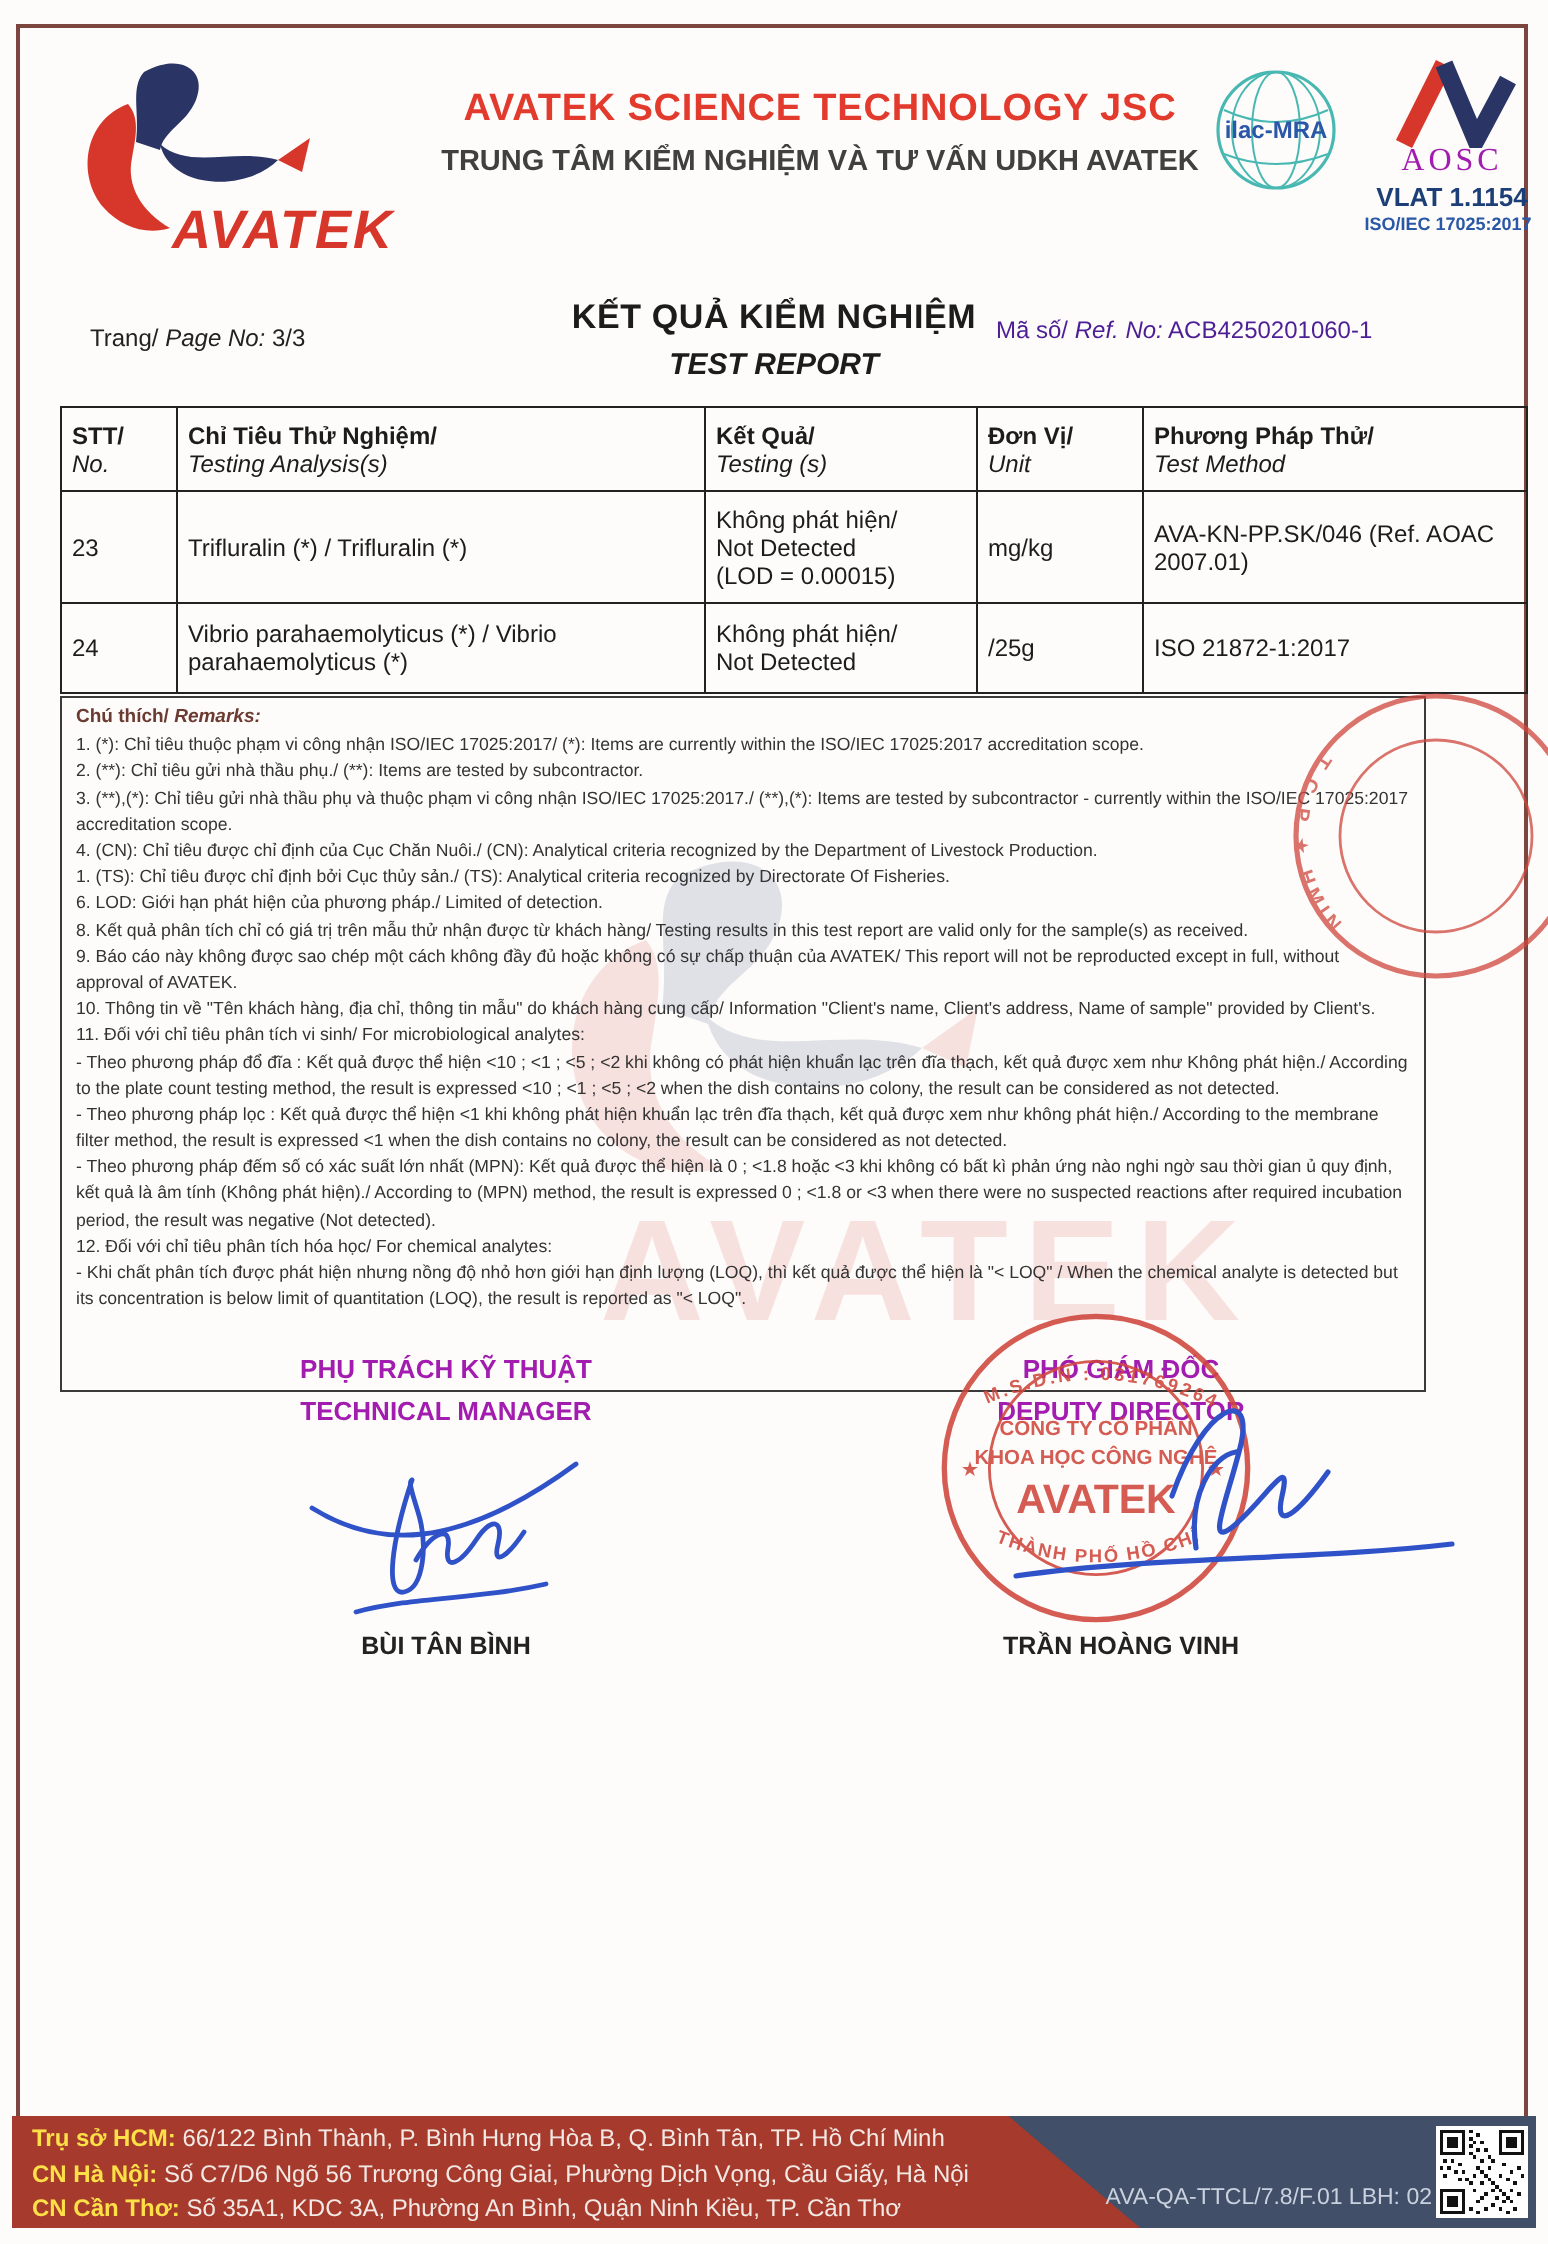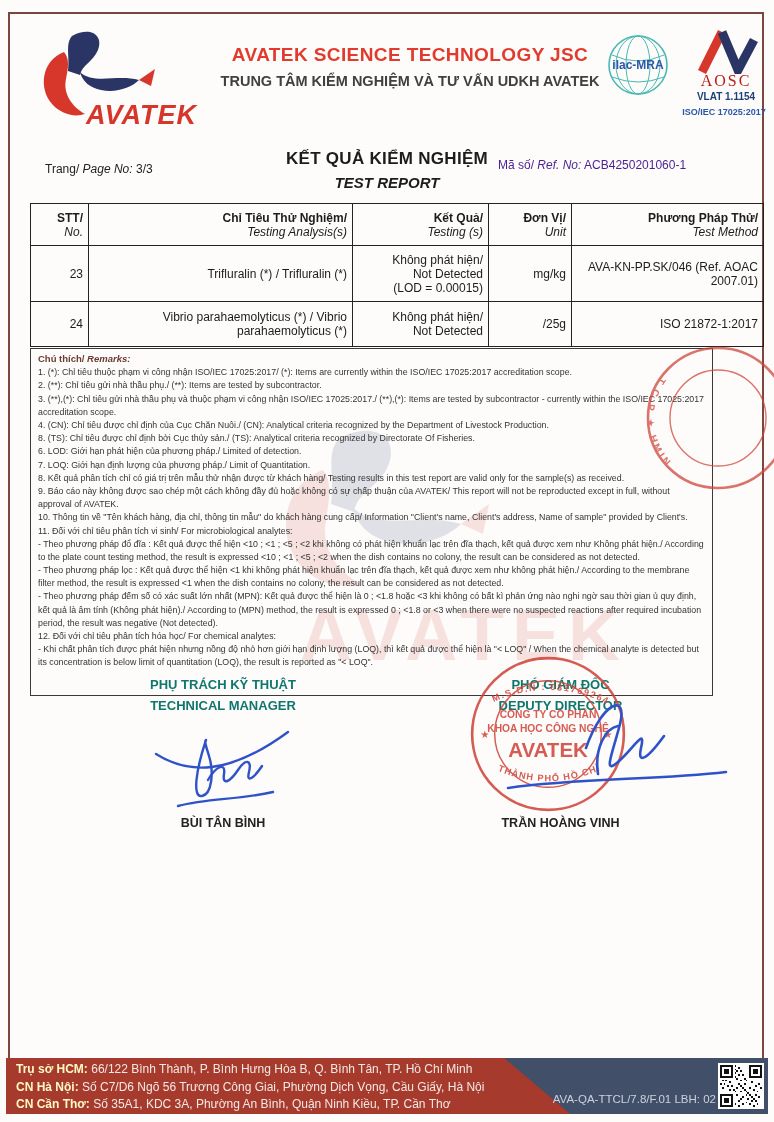--- a/index.html
+++ b/index.html
@@ -5,58 +5,58 @@
   html,body{margin:0;padding:0;background:#e8e8e8;}
   #page{position:relative;width:774px;height:1122px;background:#fdfcfa;overflow:hidden;
         font-family:"Liberation Sans","DejaVu Sans",sans-serif;color:#1c1c1c;}
   .abs{position:absolute;}
   #frame{left:8px;top:12px;width:756px;height:1100px;border:2px solid #7c463e;box-sizing:border-box;}
   
   #company-name{left:200px;top:44px;width:420px;text-align:center;font-size:19px;font-weight:bold;
                 color:#e23b2e;letter-spacing:.4px;}
   #center-name{left:190px;top:73px;width:440px;text-align:center;font-size:14.5px;font-weight:bold;color:#404040;}
   #aosc-text{left:686px;top:72px;width:80px;text-align:center;font-family:"Liberation Serif",serif;
-             font-size:16px;color:#b91c1c;letter-spacing:2px;}
-  #vlat-code{left:686px;top:91px;width:80px;text-align:center;font-size:10px;font-weight:bold;color:#1d3f77;}
+             font-size:16px;color:#a21caf;letter-spacing:2px;}
+  #vlat-code{left:686px;top:91px;width:80px;text-align:center;font-size:13px;font-weight:bold;color:#1d3f77;}
   #iso-code{left:678px;top:107px;width:92px;text-align:center;font-size:9px;font-weight:bold;color:#2a57a6;}
   
   #page-number{left:45px;top:162px;font-size:12px;color:#222;}
   #report-title{left:237px;top:149px;width:300px;text-align:center;}
   #report-title .vi{font-size:17px;font-weight:bold;letter-spacing:.3px;}
   #report-title .en{font-size:15px;font-weight:bold;font-style:italic;margin-top:5px;}
   #report-ref{left:498px;top:158px;width:262px;font-size:12px;color:#4c1d95;}
   .lbl-en{font-style:italic;}
   
   #results-table{left:30px;top:203px;}
   table.results{border-collapse:collapse;table-layout:fixed;width:683px;font-size:12px;}
-  table.results th,table.results td{border:1.5px solid #222;padding:2px 5px;text-align:right;vertical-align:middle;}
+  table.results th,table.results td{border:1.5px solid #222;padding:2px 5px;text-align:left;vertical-align:middle;}
   table.results th .vi{font-weight:bold;}
   table.results th .en{font-style:italic;font-weight:normal;}
   td.analyte{text-align:left;}
   th.c1{width:47px;} th.c2{width:253px;} th.c3{width:125px;} th.c4{width:72px;} th.c5{width:181px;}
   tr.row23{height:56px;} tr.row24{height:45px;} tr.hd{height:42px;}
   
   #remarks-box{left:30px;top:348px;width:683px;height:348px;border:1.3px solid #3a3a3a;
                box-sizing:border-box;padding:3px 7px;font-size:8.8px;line-height:1.5;color:#333;}
   #remarks-title{font-size:9.5px;font-weight:bold;color:#6b3a30;}
   #remarks-title .lbl-en{font-style:italic;}
   .remark-line{margin:0;}
   
-  .sig-title{font-size:13px;font-weight:bold;color:#0f766e;line-height:21px;text-align:center;}
+  .sig-title{font-size:13px;font-weight:bold;color:#a21caf;line-height:21px;text-align:center;}
   #sig-left-title{left:118px;top:674px;width:210px;}
   #sig-right-title{left:438px;top:674px;width:245px;}
   .sig-name{font-size:12.5px;font-weight:bold;color:#222;text-align:center;}
   #sig-left-name{left:118px;top:816px;width:210px;}
   #sig-right-name{left:438px;top:816px;width:245px;}
   
   #footer-band{left:6px;top:1058px;width:762px;height:56px;background:#a63a2c;}
   #footer-navy{position:absolute;left:448px;top:0;width:314px;height:56px;background:#424f68;
                clip-path:polygon(16% 0,100% 0,100% 100%,37% 100%);}
   #footer-addresses{position:absolute;left:10px;top:3px;font-size:12px;line-height:17.5px;color:#f3e9e4;}
-  #footer-addresses b{color:#fef9c3;}
+  #footer-addresses b{color:#fde047;}
   #form-code{position:absolute;left:470px;top:35px;width:240px;text-align:right;font-size:11.5px;color:#c9d1de;}
   #qr-code{position:absolute;right:4px;top:5px;width:46px;height:46px;background:#fff;}
   #watermark{opacity:.13;pointer-events:none;}
   svg text{font-family:"Liberation Sans","DejaVu Sans",sans-serif;}
 </style>
 </head>
 <body>
 
 <div id="page">
   <div id="frame" class="abs"></div>
@@ -163,23 +163,22 @@
   </div>
 
   <div id="remarks-box" class="abs">
     <div id="remarks-title">
       <span>Chú thích/</span> <span class="lbl-en">Remarks:</span>
     </div>
     <p class="remark-line">1. (*): Chỉ tiêu thuộc phạm vi công nhận ISO/IEC 17025:2017/ (*): Items are currently within the ISO/IEC 17025:2017 accreditation scope.</p>
     <p class="remark-line">2. (**): Chỉ tiêu gửi nhà thầu phụ./ (**): Items are tested by subcontractor.</p>
     <p class="remark-line">3. (**),(*): Chỉ tiêu gửi nhà thầu phụ và thuộc phạm vi công nhận ISO/IEC 17025:2017./ (**),(*): Items are tested by subcontractor - currently within the ISO/IEC 17025:2017 accreditation scope.</p>
     <p class="remark-line">4. (CN): Chỉ tiêu được chỉ định của Cục Chăn Nuôi./ (CN): Analytical criteria recognized by the Department of Livestock Production.</p>
-    <p class="remark-line">8. (TS): Chỉ tiêu được chỉ định bởi Cục thủy sản./ (TS): Analytical criteria recognized by Directorate Of Fisheries.</p>
+    <p class="remark-line">1. (TS): Chỉ tiêu được chỉ định bởi Cục thủy sản./ (TS): Analytical criteria recognized by Directorate Of Fisheries.</p>
     <p class="remark-line">6. LOD: Giới hạn phát hiện của phương pháp./ Limited of detection.</p>
-    <p class="remark-line">7. LOQ: Giới hạn định lượng của phương pháp./ Limit of Quantitation.</p>
     <p class="remark-line">8. Kết quả phân tích chỉ có giá trị trên mẫu thử nhận được từ khách hàng/ Testing results in this test report are valid only for the sample(s) as received.</p>
     <p class="remark-line">9. Báo cáo này không được sao chép một cách không đầy đủ hoặc không có sự chấp thuận của AVATEK/ This report will not be reproducted except in full, without approval of AVATEK.</p>
     <p class="remark-line">10. Thông tin về "Tên khách hàng, địa chỉ, thông tin mẫu" do khách hàng cung cấp/ Information "Client's name, Client's address, Name of sample" provided by Client's.</p>
     <p class="remark-line">11. Đối với chỉ tiêu phân tích vi sinh/ For microbiological analytes:</p>
     <p class="remark-line">- Theo phương pháp đổ đĩa : Kết quả được thể hiện &lt;10 ; &lt;1 ; &lt;5 ; &lt;2 khi không có phát hiện khuẩn lạc trên đĩa thạch, kết quả được xem như Không phát hiện./ According to the plate count testing method, the result is expressed &lt;10 ; &lt;1 ; &lt;5 ; &lt;2 when the dish contains no colony, the result can be considered as not detected.</p>
     <p class="remark-line">- Theo phương pháp lọc : Kết quả được thể hiện &lt;1 khi không phát hiện khuẩn lạc trên đĩa thạch, kết quả được xem như không phát hiện./ According to the membrane filter method, the result is expressed &lt;1 when the dish contains no colony, the result can be considered as not detected.</p>
     <p class="remark-line">- Theo phương pháp đếm số có xác suất lớn nhất (MPN): Kết quả được thể hiện là 0 ; &lt;1.8 hoặc &lt;3 khi không có bất kì phản ứng nào nghi ngờ sau thời gian ủ quy định, kết quả là âm tính (Không phát hiện)./ According to (MPN) method, the result is expressed 0 ; &lt;1.8 or &lt;3 when there were no suspected reactions after required incubation period, the result was negative (Not detected).</p>
     <p class="remark-line">12. Đối với chỉ tiêu phân tích hóa học/ For chemical analytes:</p>
     <p class="remark-line">- Khi chất phân tích được phát hiện nhưng nồng độ nhỏ hơn giới hạn định lượng (LOQ), thì kết quả được thể hiện là "&lt; LOQ" / When the chemical analyte is detected but its concentration is below limit of quantitation (LOQ), the result is reported as "&lt; LOQ".</p>
   </div>

